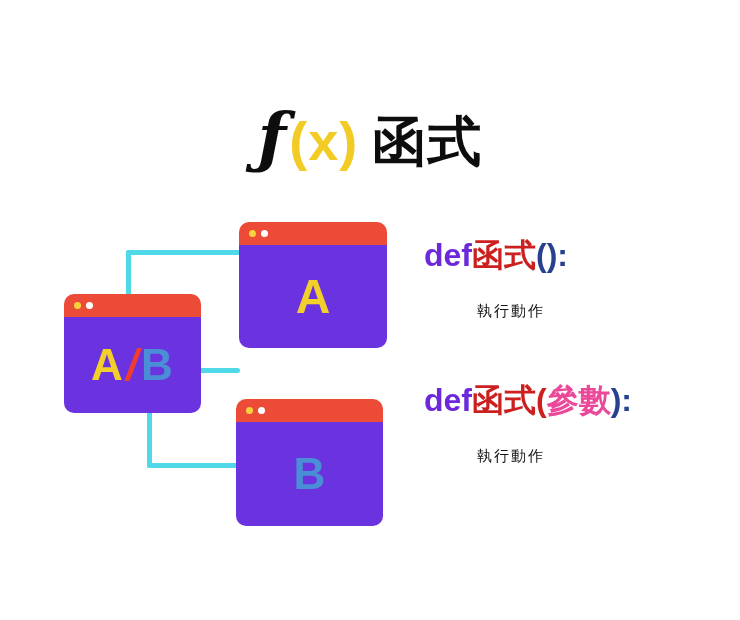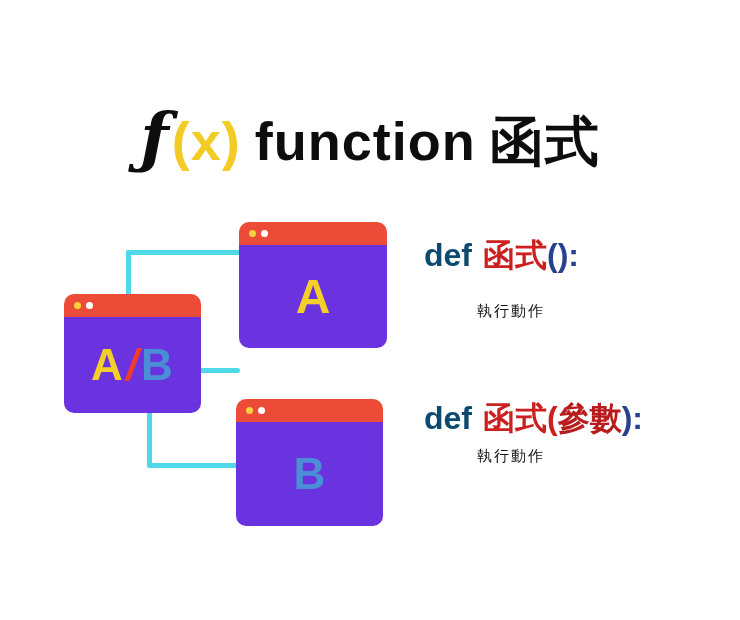--- a/index.html
+++ b/index.html
@@ -60,41 +60,40 @@
   .c-blue{color:#4a8fd5;}
   .c-slash{color:#ee3b33;font-style:italic;margin:0 2px;}
 
   
   .code-line{
     position:absolute;display:flex;align-items:baseline;
     font-size:32px;font-weight:bold;white-space:nowrap;
   }
   .code-line-1{left:424px;top:234px;}
   .code-line-2{left:424px;top:379px;}
-  .kw{color:#0c4a6e;margin-right:11px;}
+  .kw{color:#6d28d9;}
   .fn{color:#cc1f1f;}
   .pr-red{color:#cc1f1f;}
   .pr-blue{color:#27418e;}
-  .param{color:#b91c1c;margin-top:18px;}
+  .param{color:#ec4899;}
   .action{
     position:absolute;font-size:15px;color:#161616;
     letter-spacing:2px;white-space:nowrap;
   }
   .action-1{left:477px;top:302px;}
   .action-2{left:477px;top:447px;}
 </style>
 </head>
 <body>
 
 <div class="canvas">
 
   <div class="title">
     <span class="t-f">ƒ</span>
     <span class="t-paren">(x)</span>
-    <span class="t-word">function</span>
     <span class="t-cn">函式</span>
   </div>
 
   <div class="line ln-top-v"></div>
   <div class="line ln-top-h"></div>
   <div class="line ln-mid-h"></div>
   <div class="line ln-bot-v"></div>
   <div class="line ln-bot-h"></div>
 
   <div class="window win-ab">

